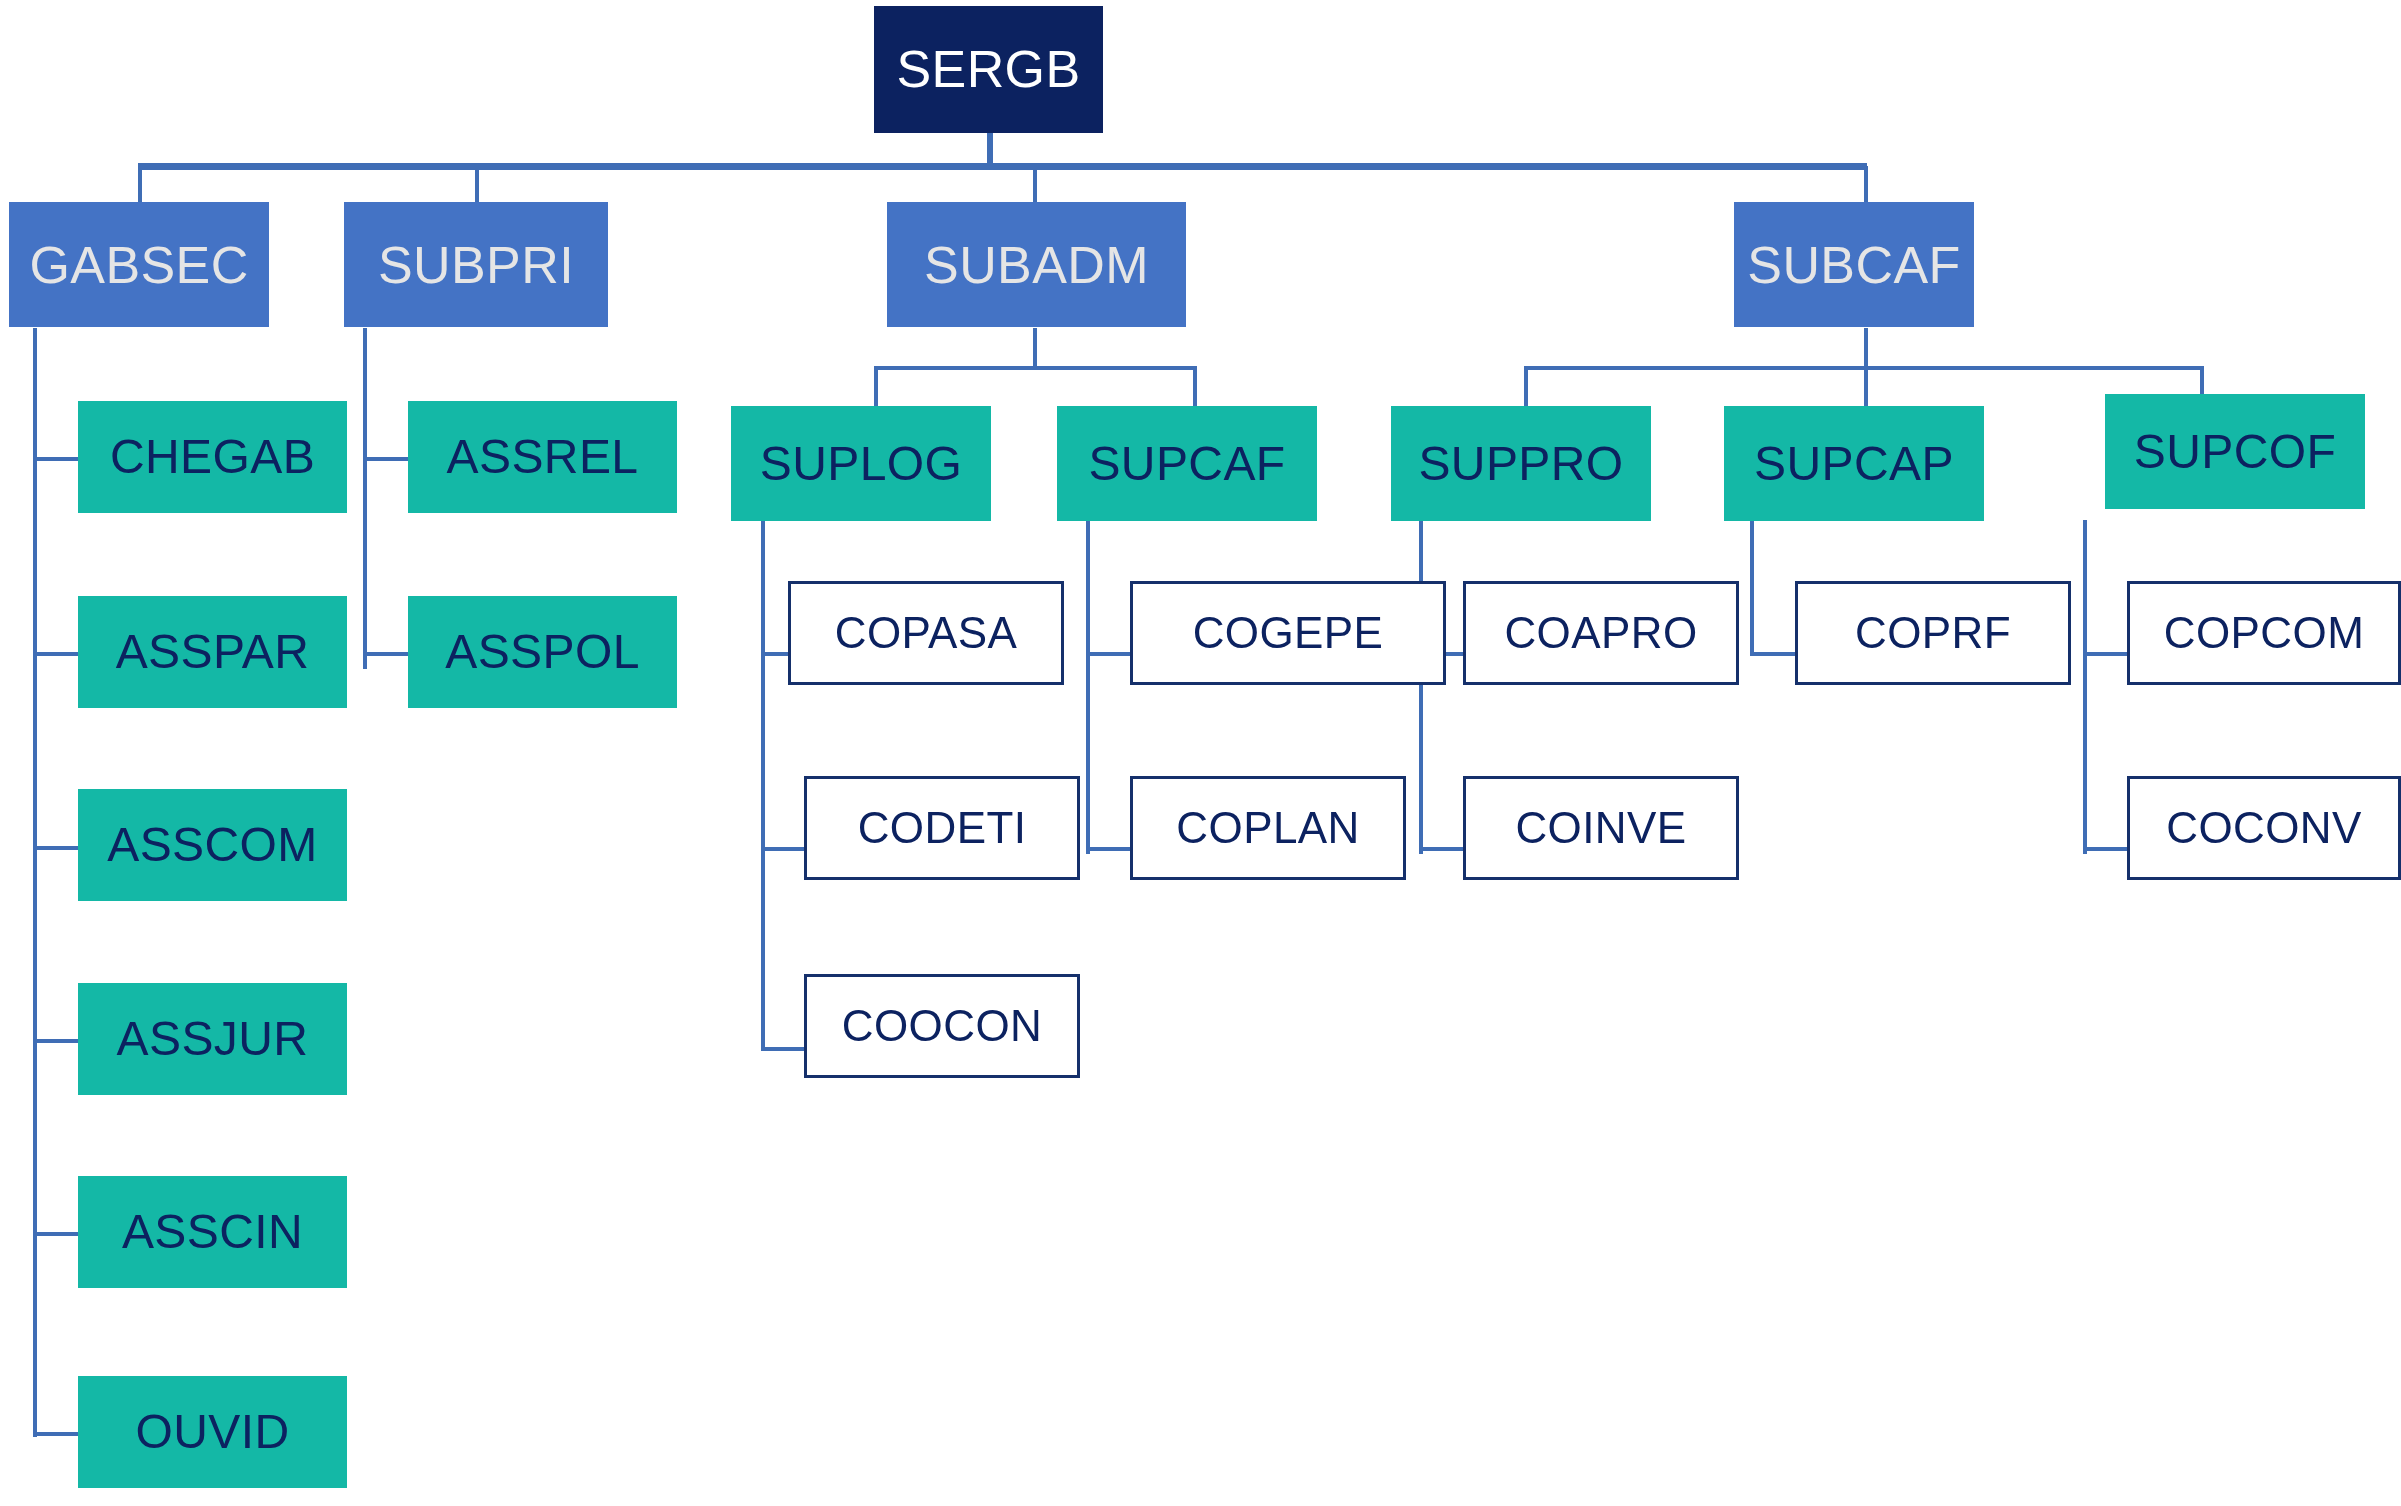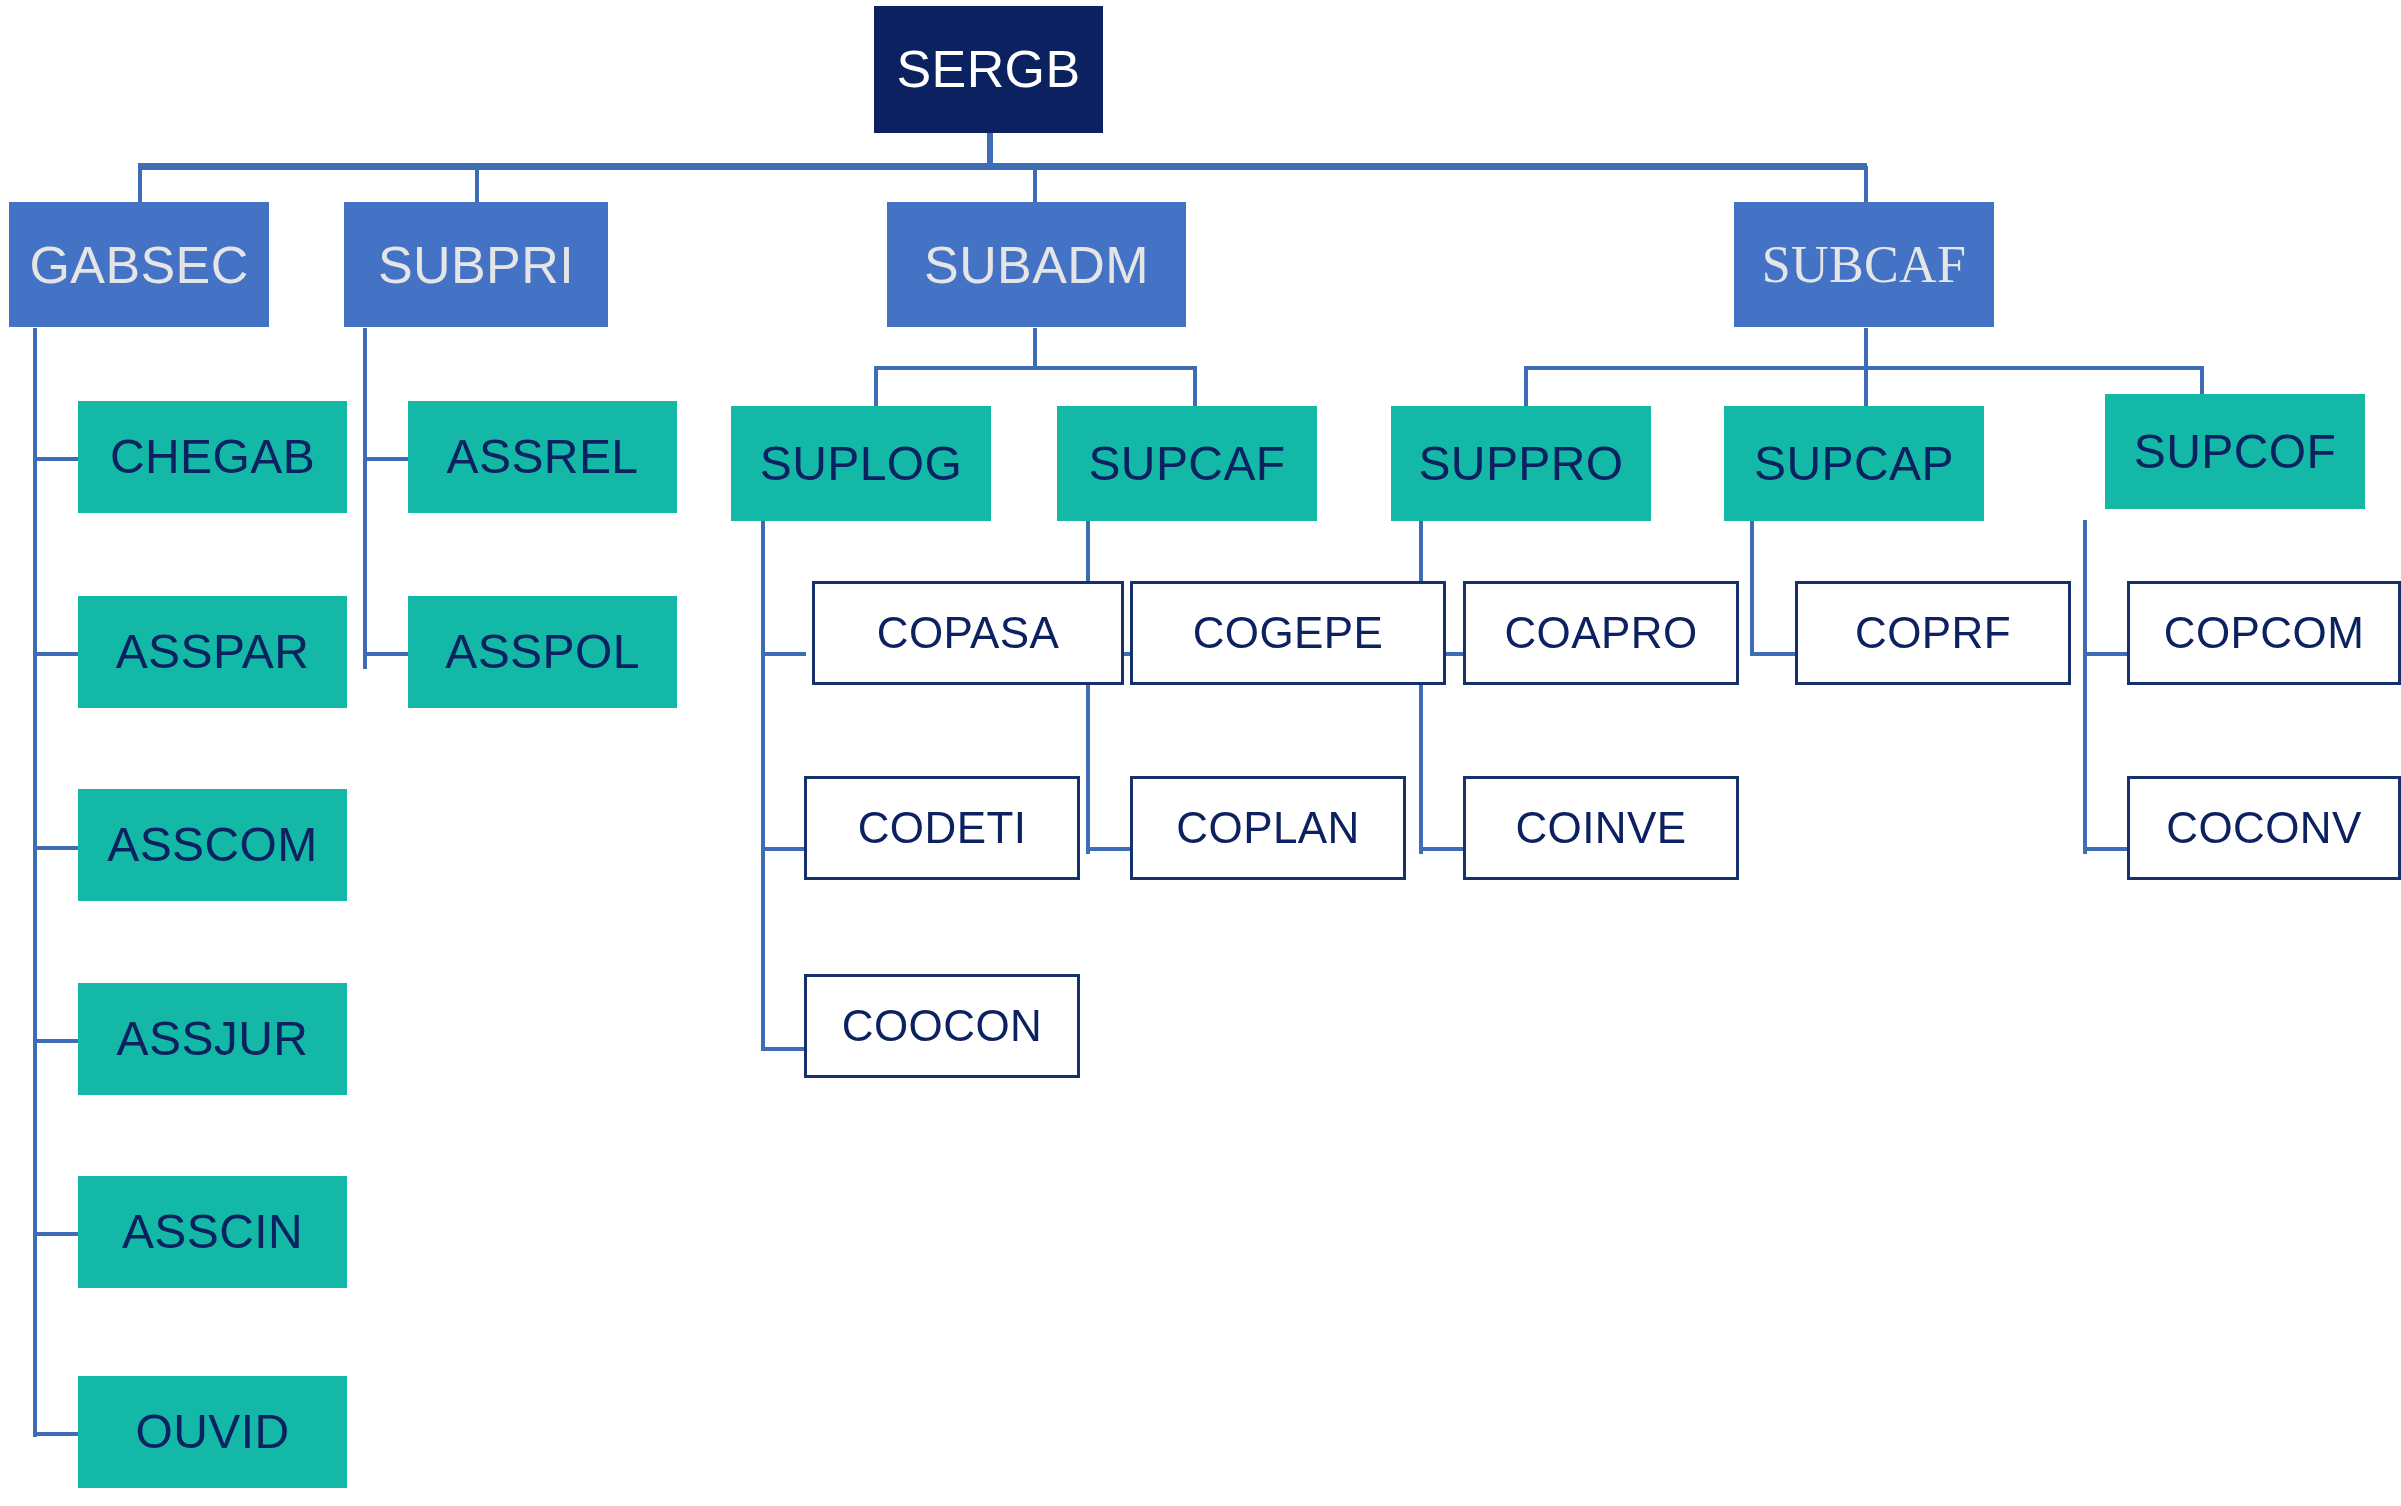--- a/index.html
+++ b/index.html
@@ -117,40 +117,40 @@
 
   <div class="ln ln-v" style="left:2083px; top:520px; width:4.2px; height:334px;"></div>
   <div class="ln ln-h" style="left:2083px; top:652px; width:45px;"></div>
   <div class="ln ln-h" style="left:2083px; top:847px; width:45px;"></div>
 
   <div class="node lvl-root" style="left:874px; top:5.6px; width:229px; height:127px;">SERGB</div>
 
   <div class="node lvl-sub" style="left:9.1px; top:202px; width:260px; height:125px;">GABSEC</div>
   <div class="node lvl-sub" style="left:344px; top:202px; width:264px; height:125px;">SUBPRI</div>
   <div class="node lvl-sub" style="left:887px; top:202px; width:299px; height:125px;">SUBADM</div>
-  <div class="node lvl-sub" style="left:1734px; top:202px; width:260px; height:125px;font-family:Liberation Serif, serif;">SUBCAF</div>
+  <div class="node lvl-sub" style="left:1734px; top:202px; width:240px; height:125px;">SUBCAF</div>
 
   <div class="node lvl-sup" style="left:78px; top:401px; width:269px; height:112px;">CHEGAB</div>
   <div class="node lvl-sup" style="left:78px; top:596px; width:269px; height:112px;">ASSPAR</div>
   <div class="node lvl-sup" style="left:78px; top:789px; width:269px; height:112px;">ASSCOM</div>
   <div class="node lvl-sup" style="left:78px; top:983px; width:269px; height:112px;">ASSJUR</div>
   <div class="node lvl-sup" style="left:78px; top:1176px; width:269px; height:112px;">ASSCIN</div>
   <div class="node lvl-sup" style="left:78px; top:1376px; width:269px; height:112px;">OUVID</div>
 
   <div class="node lvl-sup" style="left:408px; top:401px; width:269px; height:112px;">ASSREL</div>
   <div class="node lvl-sup" style="left:408px; top:596px; width:269px; height:112px;">ASSPOL</div>
 
   <div class="node lvl-sup" style="left:731px; top:406px; width:260px; height:115px;">SUPLOG</div>
   <div class="node lvl-sup" style="left:1057px; top:406px; width:260px; height:115px;">SUPCAF</div>
 
   <div class="node lvl-sup" style="left:1391px; top:406px; width:260px; height:115px;">SUPPRO</div>
   <div class="node lvl-sup" style="left:1724px; top:406px; width:260px; height:115px;">SUPCAP</div>
   <div class="node lvl-sup" style="left:2057px; top:394px; width:260px; height:115px;margin-left:48px;">SUPCOF</div>
 
-  <div class="node lvl-coord" style="left:812px; top:581px; width:312px; height:104px;">COPASA</div>
+  <div class="node lvl-coord" style="left:788px; top:581px; width:276px; height:104px;">COPASA</div>
   <div class="node lvl-coord" style="left:804px; top:776px; width:276px; height:104px;">CODETI</div>
   <div class="node lvl-coord" style="left:804px; top:974px; width:276px; height:104px;">COOCON</div>
 
   <div class="node lvl-coord" style="left:1130px; top:581px; width:316px; height:104px;">COGEPE</div>
   <div class="node lvl-coord" style="left:1130px; top:776px; width:276px; height:104px;">COPLAN</div>
 
   <div class="node lvl-coord" style="left:1463px; top:581px; width:276px; height:104px;">COAPRO</div>
   <div class="node lvl-coord" style="left:1463px; top:776px; width:276px; height:104px;">COINVE</div>
 
   <div class="node lvl-coord" style="left:1795px; top:581px; width:276px; height:104px;">COPRF</div>

